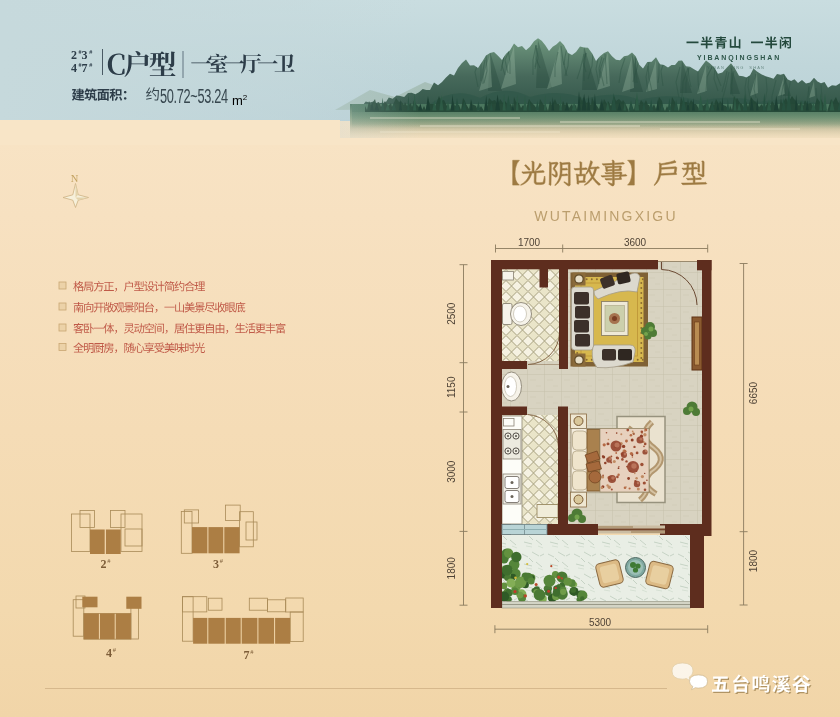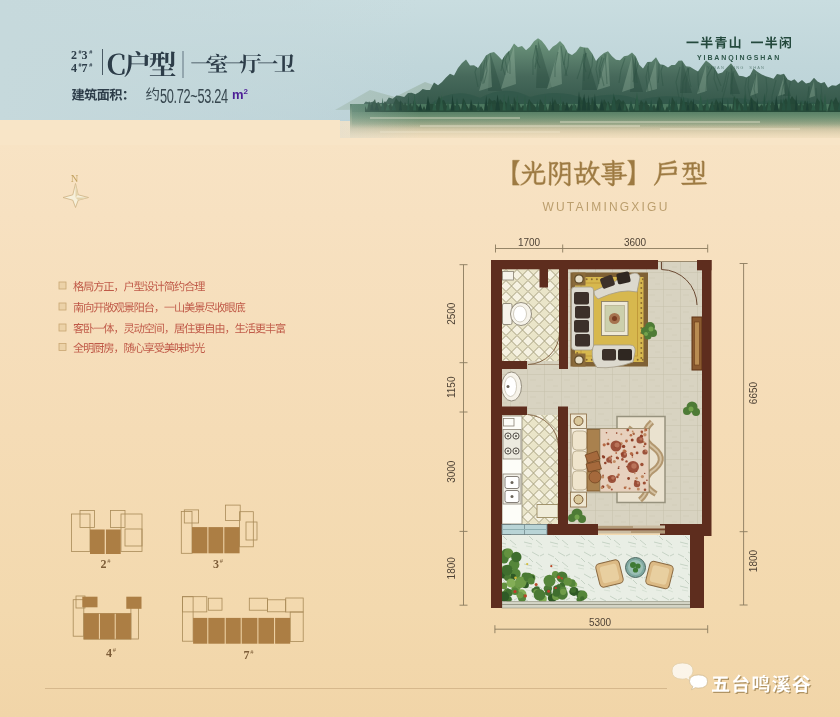--- a/index.html
+++ b/index.html
@@ -6,24 +6,24 @@
  background:linear-gradient(180deg,#f9e7ca 0%,#f7e1c1 30%,#f5dcb6 60%,#f3d9ae 85%,#f1d5a8 100%);
  font-family:"Liberation Sans",sans-serif;}
 svg.head{position:absolute;left:0;top:0;}
 .nums{position:absolute;left:71px;top:46.5px;color:#2d3d49;font-family:"Liberation Serif",serif;
  font-weight:bold;font-size:12px;line-height:10.8px;letter-spacing:1.6px;}
 .nums sup{font-size:6px;letter-spacing:0;}
 .div1{position:absolute;left:101.5px;top:49px;width:1px;height:26px;background:#4a5a64;}
 .div2{position:absolute;left:182px;top:51px;width:1.5px;height:27px;background:#93a6ae;}
 .area-digits{position:absolute;left:160px;top:85px;color:#37474f;font-size:19.5px;letter-spacing:-0.5px;
  transform:scaleX(0.655);transform-origin:0 0;}
-.area-m{position:absolute;left:232px;top:87px;color:#4c1d95;font-size:13px;font-weight:bold;}
+.area-m{position:absolute;left:232px;top:93px;color:#000000;font-size:13px;font-weight:normal;}
 .area-m sup{font-size:8px;}
-.wuta{position:absolute;left:468px;top:200px;width:276px;text-align:center;color:#bb9e6d;
- font-size:12px;letter-spacing:2.2px;}
+.wuta{position:absolute;left:468px;top:208px;width:276px;text-align:center;color:#bb9e6d;
+ font-size:14px;letter-spacing:2.2px;}
 .yiban{position:absolute;left:697px;top:54px;color:#2e564a;font-size:7px;letter-spacing:1.9px;font-weight:bold;}
 .yiban2{position:absolute;left:707px;top:64.5px;color:#2e564a;font-size:4px;letter-spacing:1.2px;opacity:0.6;}
 svg.overlay{position:absolute;left:0;top:0;}
 svg.fplan{position:absolute;left:440px;top:230px;}
 </style></head>
 <body>
 <svg class="head" width="840" height="145" viewBox="0 0 840 145">
 <defs>
 <linearGradient id="sky" x1="0" y1="0" x2="0" y2="1">
  <stop offset="0" stop-color="#c9dde0"></stop>

